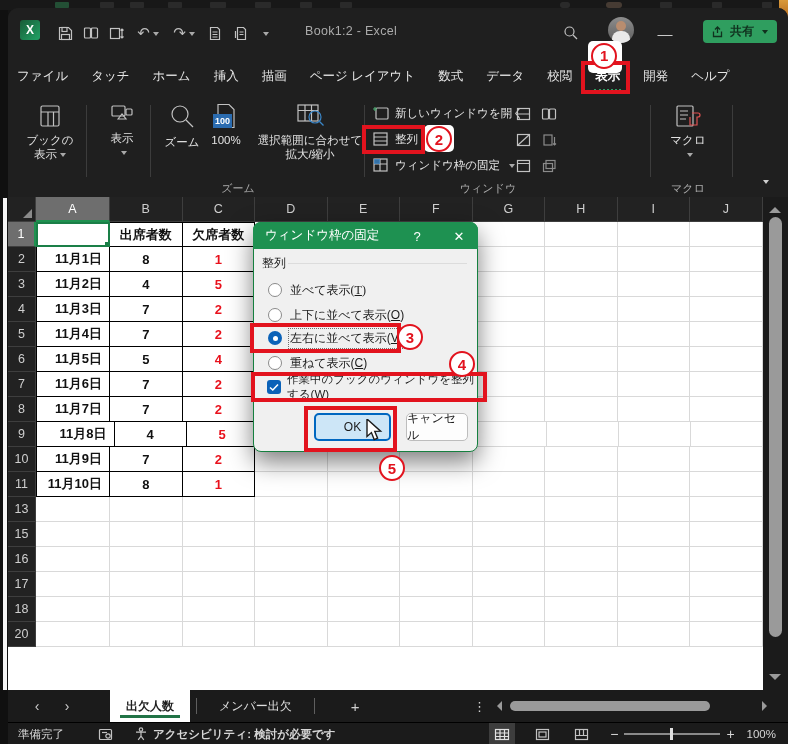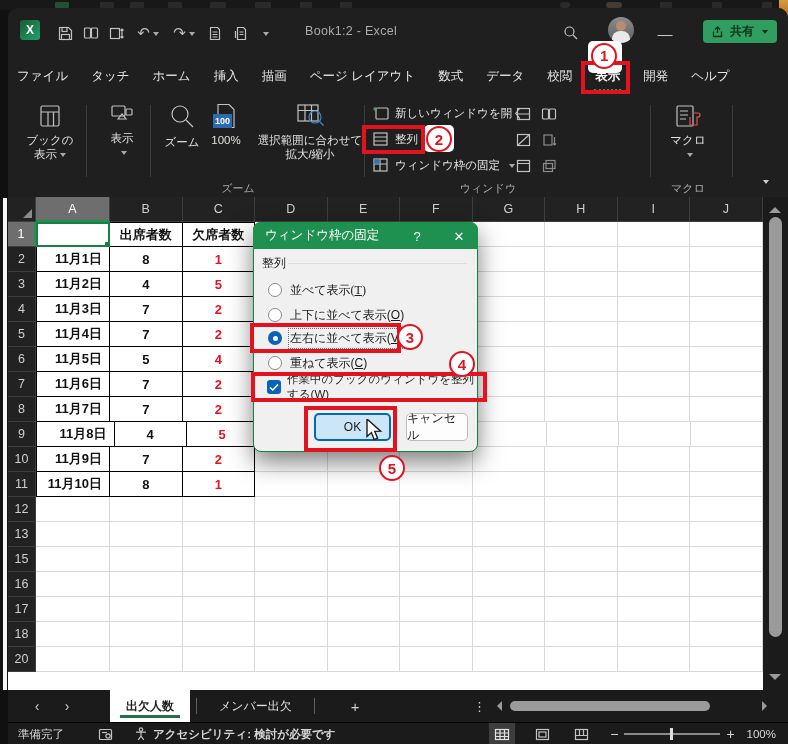--- a/index.html
+++ b/index.html
@@ -524,33 +524,20 @@
             <div class="cell tbl absn" style="width: 72.5px;">1</div>
             <div class="cell" style="width: 72.5px;"></div>
             <div class="cell" style="width: 72.5px;"></div>
             <div class="cell" style="width: 72.5px;"></div>
             <div class="cell" style="width: 72.5px;"></div>
             <div class="cell" style="width: 72.5px;"></div>
             <div class="cell" style="width: 72.5px;"></div>
             <div class="cell" style="width: 72.5px;"></div>
           </div>
           <div class="grow">
-            <div class="rowhead">12</div>
-            <div class="cell" style="width: 74px;"></div>
-            <div class="cell" style="width: 72.5px;"></div>
-            <div class="cell" style="width: 72.5px;"></div>
-            <div class="cell" style="width: 72.5px;"></div>
-            <div class="cell" style="width: 72.5px;"></div>
-            <div class="cell" style="width: 72.5px;"></div>
-            <div class="cell" style="width: 72.5px;"></div>
-            <div class="cell" style="width: 72.5px;"></div>
-            <div class="cell" style="width: 72.5px;"></div>
-            <div class="cell" style="width: 72.5px;"></div>
-          </div>
-          <div class="grow">
             <div class="rowhead">13</div>
             <div class="cell" style="width: 74px;"></div>
             <div class="cell" style="width: 72.5px;"></div>
             <div class="cell" style="width: 72.5px;"></div>
             <div class="cell" style="width: 72.5px;"></div>
             <div class="cell" style="width: 72.5px;"></div>
             <div class="cell" style="width: 72.5px;"></div>
             <div class="cell" style="width: 72.5px;"></div>
             <div class="cell" style="width: 72.5px;"></div>
             <div class="cell" style="width: 72.5px;"></div>

